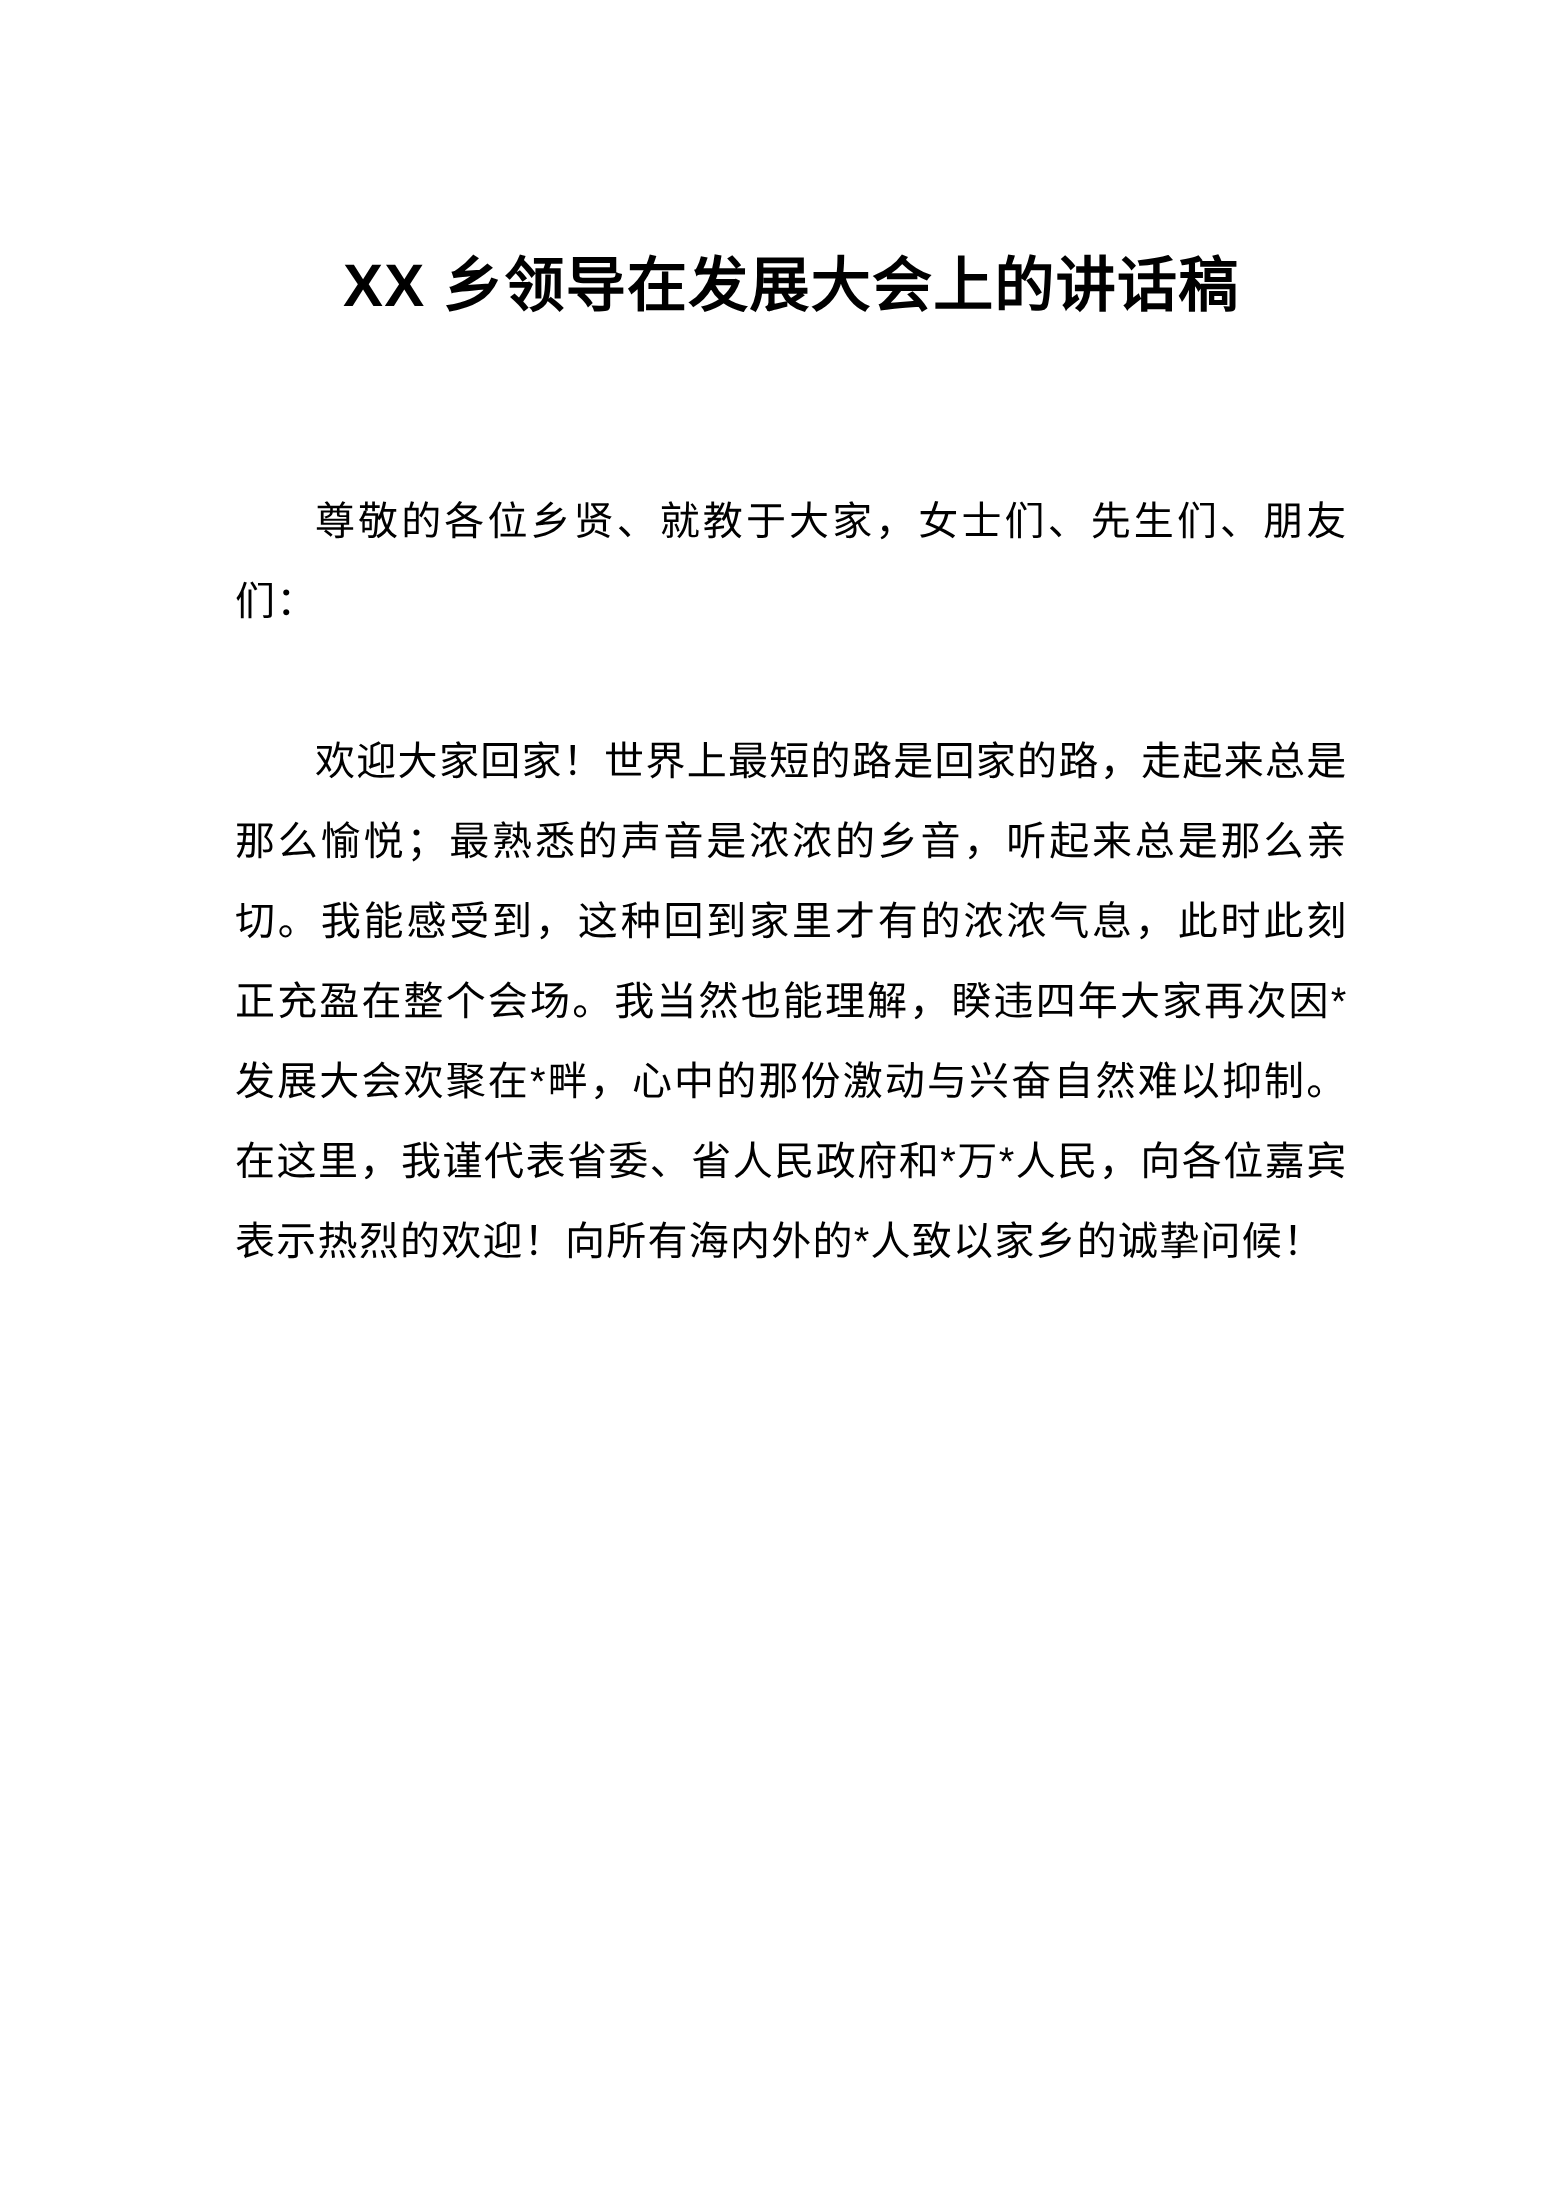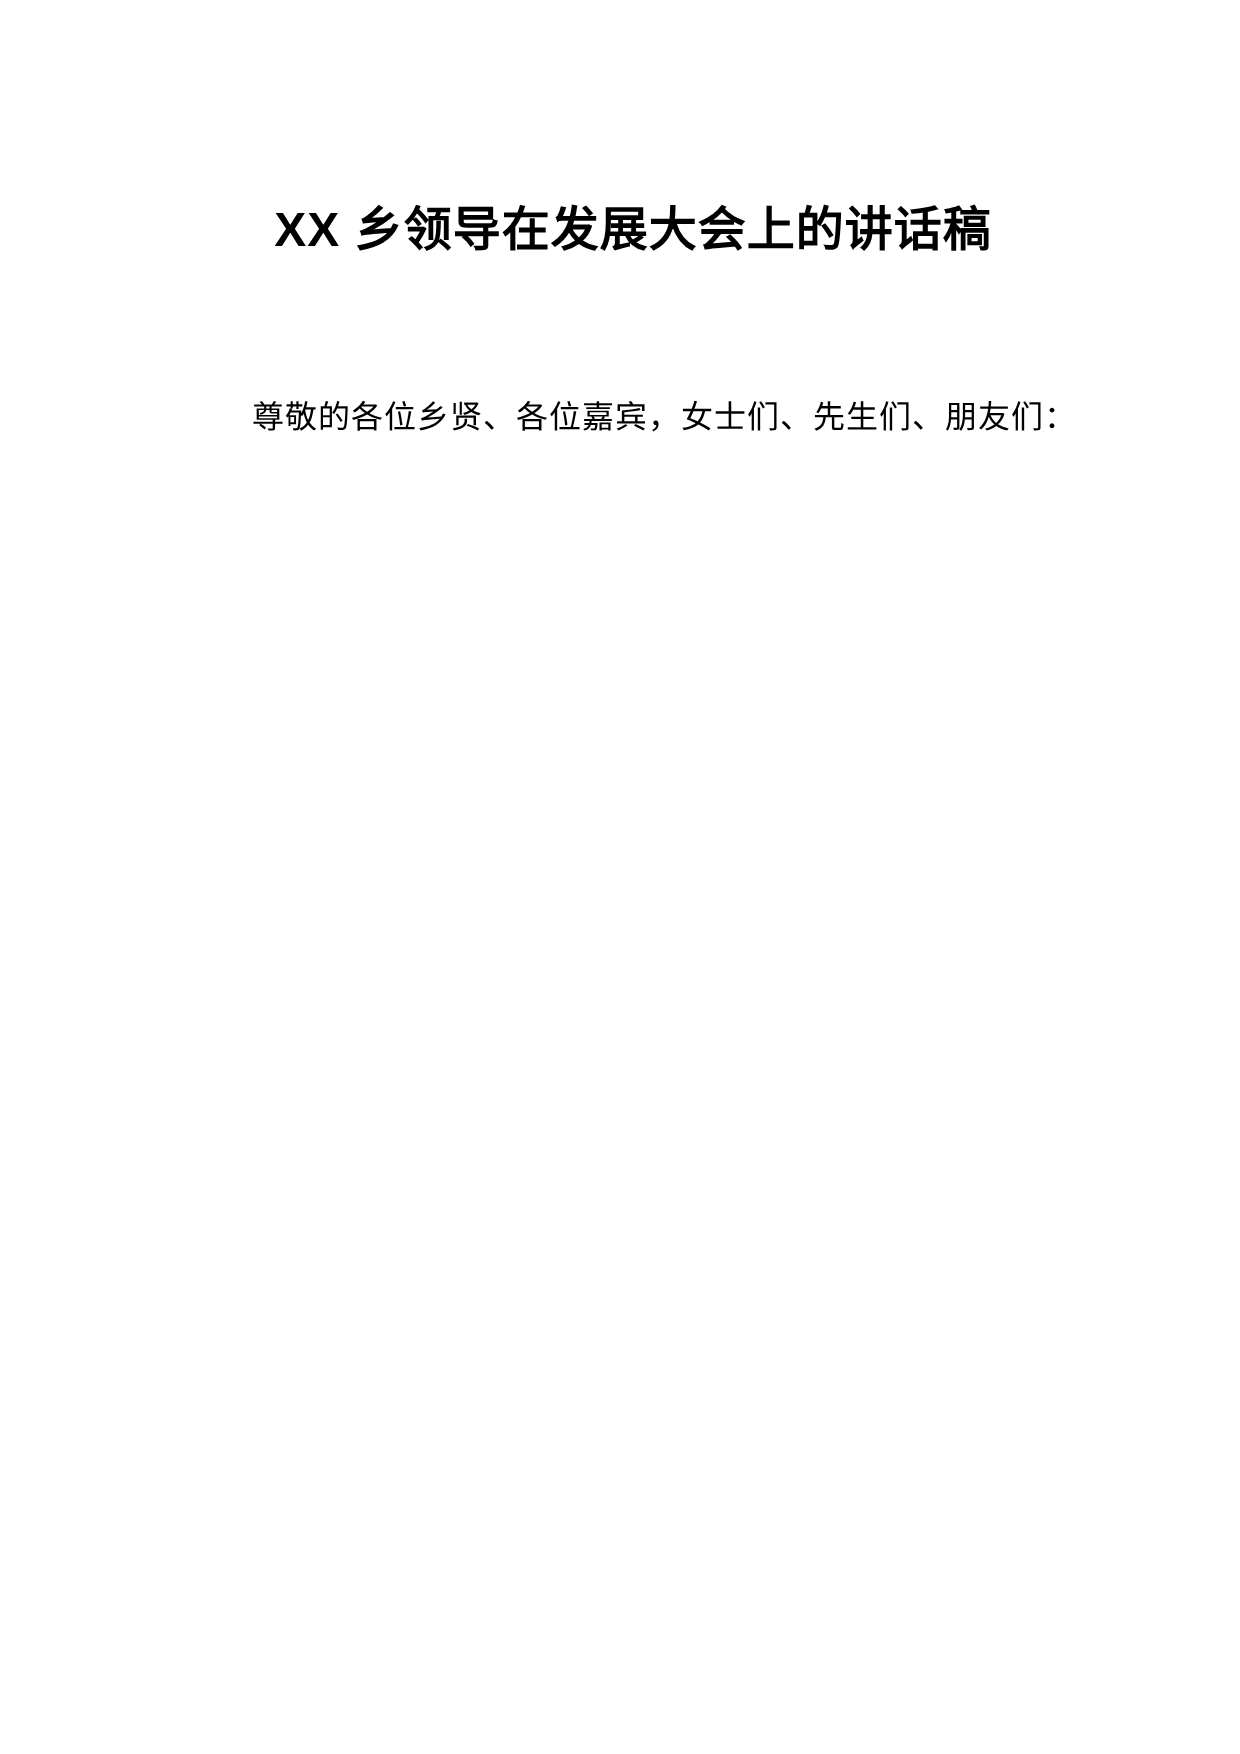--- a/index.html
+++ b/index.html
@@ -40,16 +40,17 @@
     word-break: break-all;
     letter-spacing: 1px;
   }
 </style>
 </head>
 <body>
 
 <div class="page">
   <h1 class="doc-title">XX 乡领导在发展大会上的讲话稿</h1>
 
-  <p class="doc-para">尊敬的各位乡贤、各位嘉宾，女士们、先生们、朋友们：</p>
+  <p class="doc-para">尊敬的各位乡贤、就教于大家，女士们、先生们、朋友们：</p>
 
+  <p class="doc-para">欢迎大家回家！世界上最短的路是回家的路，走起来总是那么愉悦；最熟悉的声音是浓浓的乡音，听起来总是那么亲切。我能感受到，这种回到家里才有的浓浓气息，此时此刻正充盈在整个会场。我当然也能理解，睽违四年大家再次因*发展大会欢聚在*畔，心中的那份激动与兴奋自然难以抑制。在这里，我谨代表省委、省人民政府和*万*人民，向各位嘉宾表示热烈的欢迎！向所有海内外的*人致以家乡的诚挚问候！</p>
 
 </div>
 
 </body></html>

